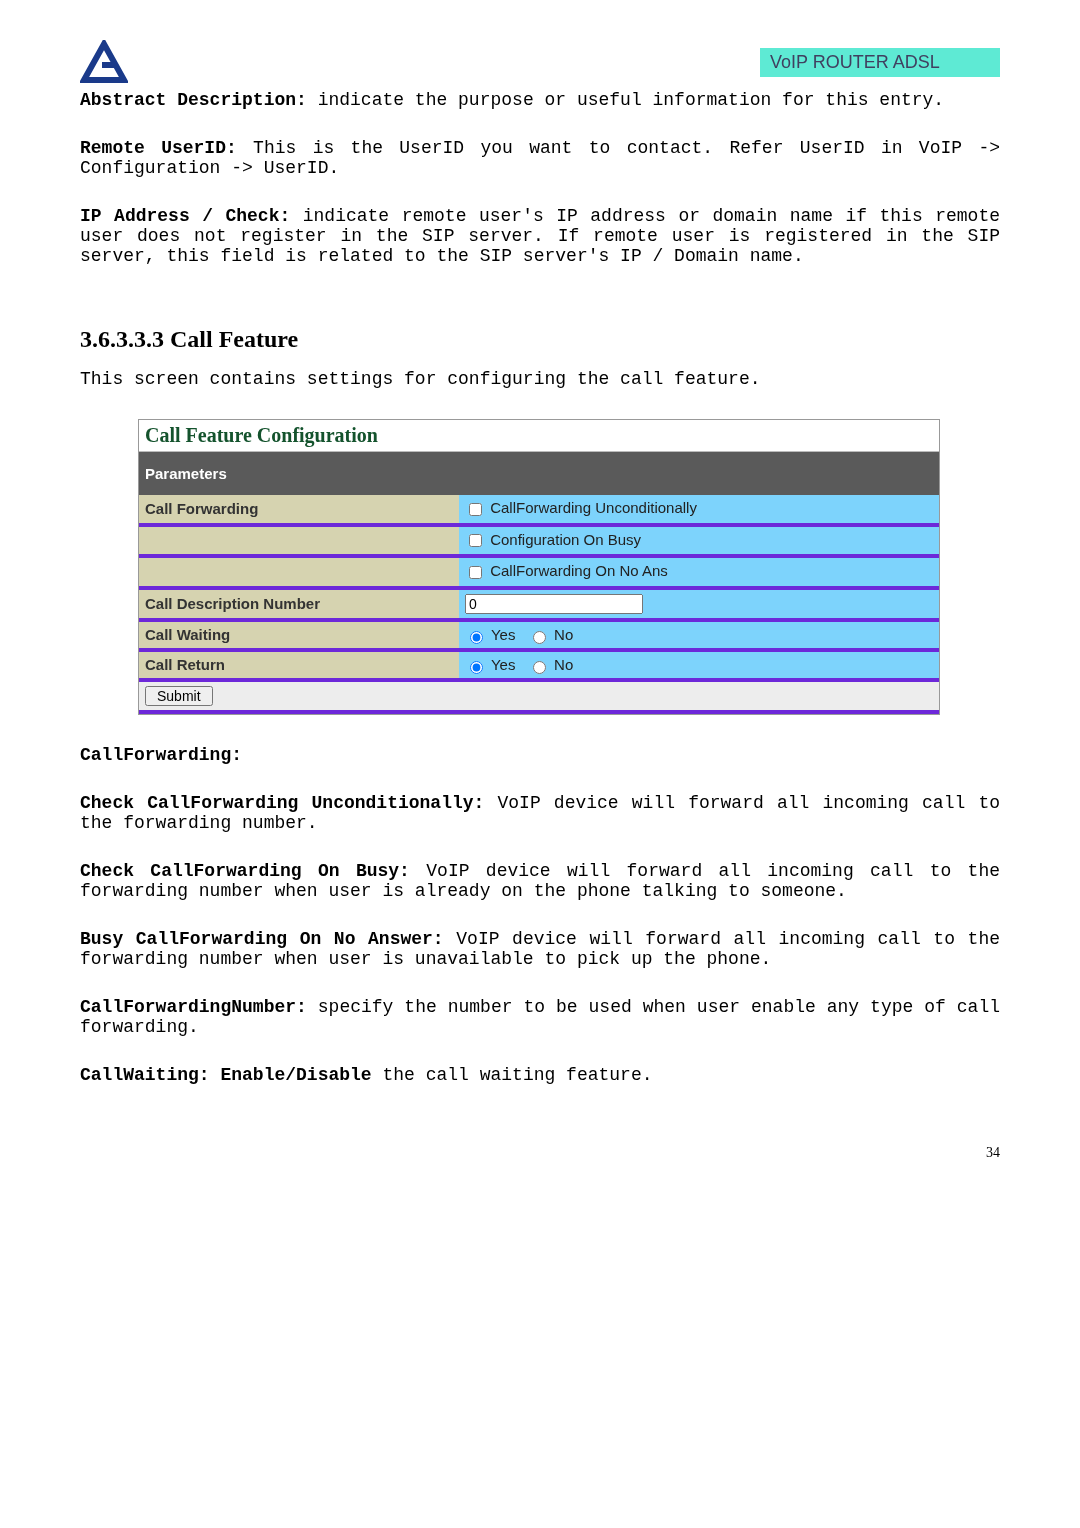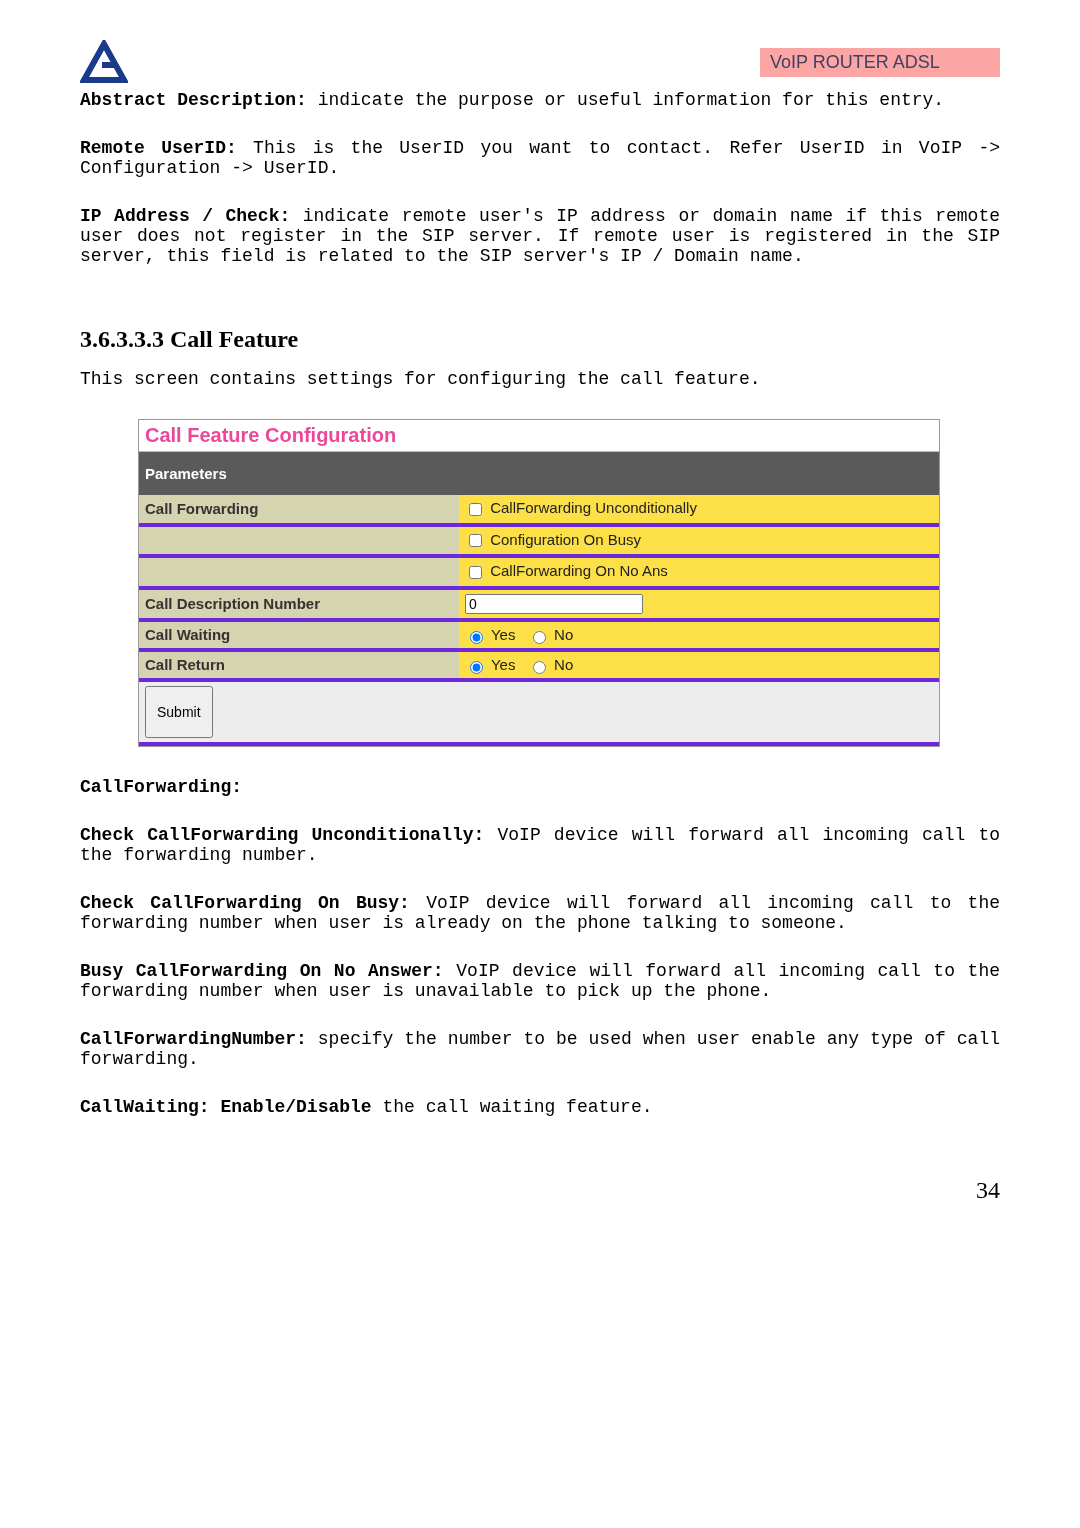--- a/index.html
+++ b/index.html
@@ -17,21 +17,21 @@
     align-items: center;
     justify-content: space-between;
     margin-bottom: 6px;
   }
   .logo {
     width: 48px;
     height: 44px;
     position: relative;
   }
   .brand-bar {
-    background: #fca5a5;
+    background: #5eead4;
     color: #404060;
     font-family: Arial, sans-serif;
     font-size: 18px;
     padding: 4px 10px;
     width: 220px;
     text-align: left;
   }
   p { margin: 0 0  0; font-family: Liberation Mono, monospace; }
   .para { margin: 0 0 28px 0; text-align: justify; }
   .para-first { margin-top: 4px; }
@@ -45,22 +45,23 @@
     border: 1px solid #999;
     margin: 30px 0 30px 58px;
     width: 800px;
     font-family: Arial, sans-serif;
     font-size: 15px;
   }
   .cfg-title {
     font-weight: bold;
     font-size: 20px;
     padding: 4px 6px;
-    color: #ec4899;
+    color: #14532d;
     border-bottom: 1px solid #bbb;
+    font-family: Liberation Serif, serif;
   }
   .cfg-params {
     background: #5a5a5a;
     color: #fff;
     font-weight: bold;
     padding: 13px 6px;
     font-size: 15px;
   }
   table.cfg {
     width: 100%;
@@ -71,46 +72,46 @@
     padding: 4px 6px;
     vertical-align: middle;
   }
   td.label-cell {
     width: 40%;
     background: #d6d3b0;
     color: #333;
     font-weight: bold;
   }
   td.value-cell {
-    background: #fde047;
+    background: #7dd3fc;
     color: #222;
   }
   input[type="checkbox"], input[type="radio"] {
     vertical-align: middle;
     margin-right: 4px;
   }
   input.text {
     width: 170px;
     font-family: Arial, sans-serif;
     font-size: 14px;
     padding: 0 2px;
   }
   .submit-row td {
     background: #ededed;
     padding: 4px 6px;
   }
   button.submit {
     font-family: Arial, sans-serif;
     font-size: 14px;
-    padding: 16px 10px;
+    padding: 0 10px;
   }
   .pagenum {
     text-align: right;
     margin-top: 60px;
-    font-size: 24px;
+    font-size: 14px;
   }
 </style>
 </head>
 <body>
 
 <div class="header-row">
   <div class="logo">
     <svg viewBox="0 0 48 44" width="48" height="44">
       <path d="M4 40 L24 4 L44 40 Z" fill="none" stroke="#1a3a8a" stroke-width="6" stroke-linejoin="miter"></path>
       <rect x="22" y="22" width="14" height="6" fill="#1a3a8a"></rect>

